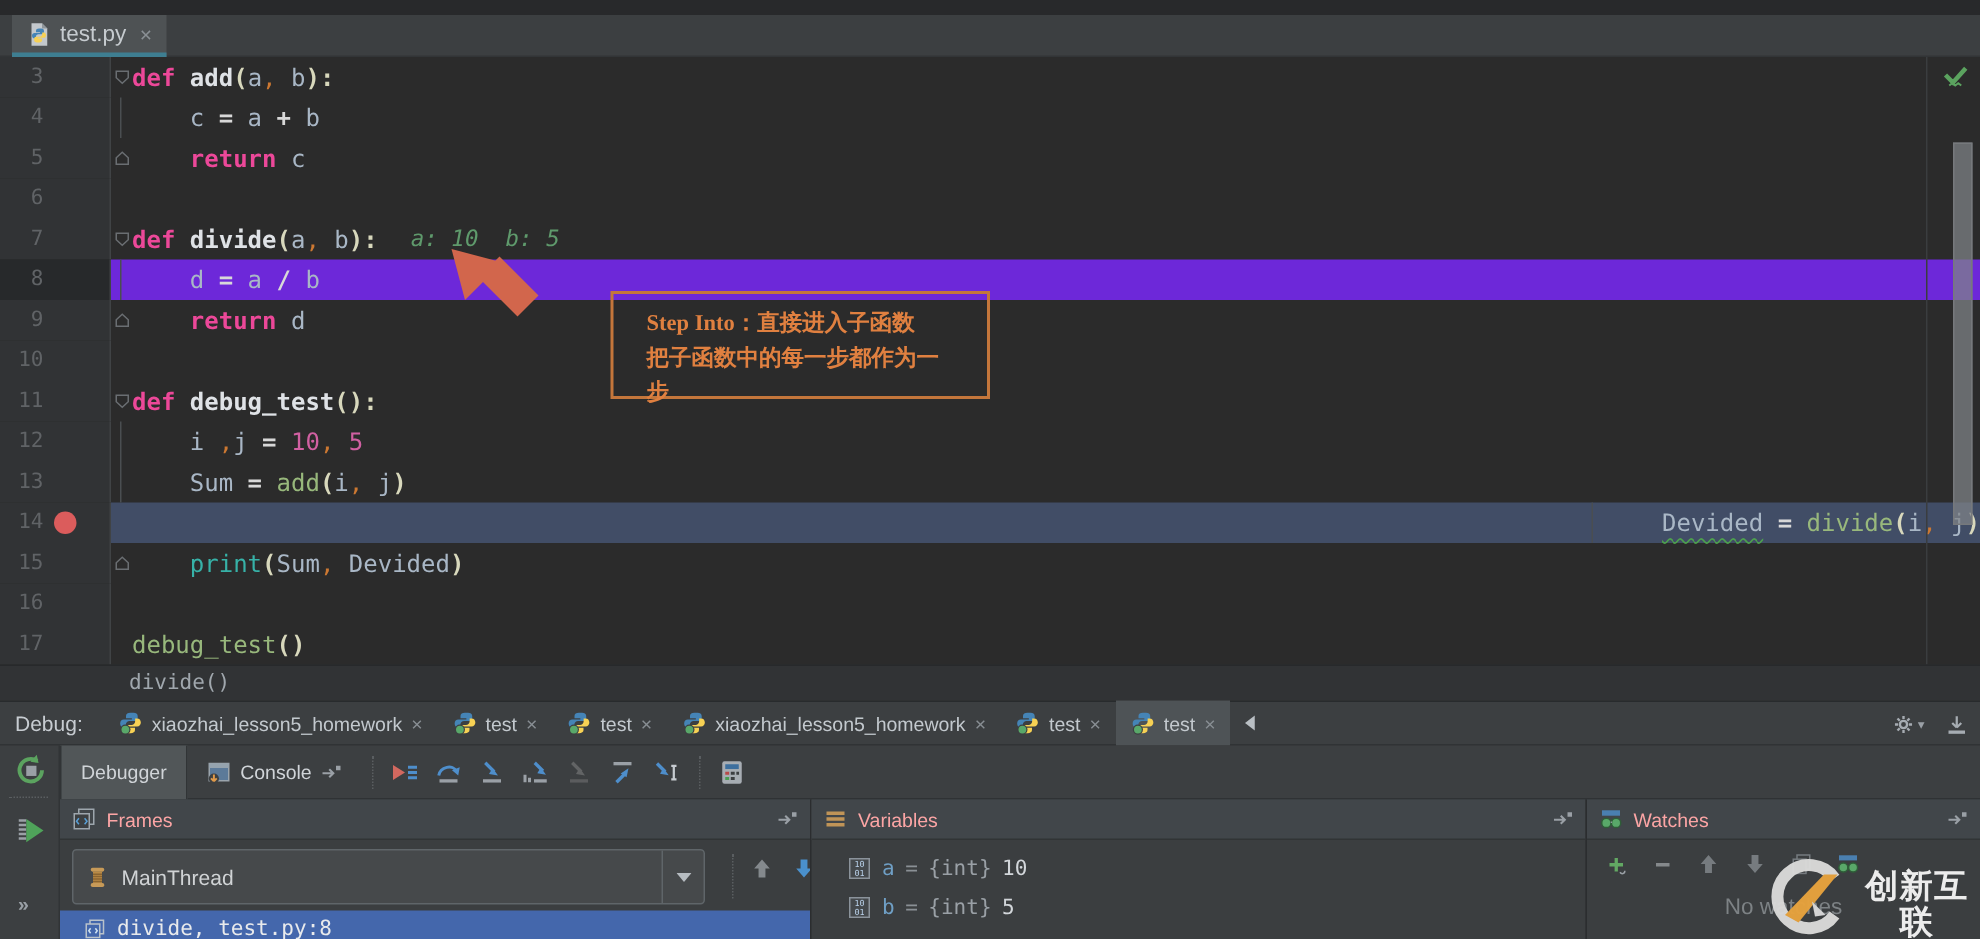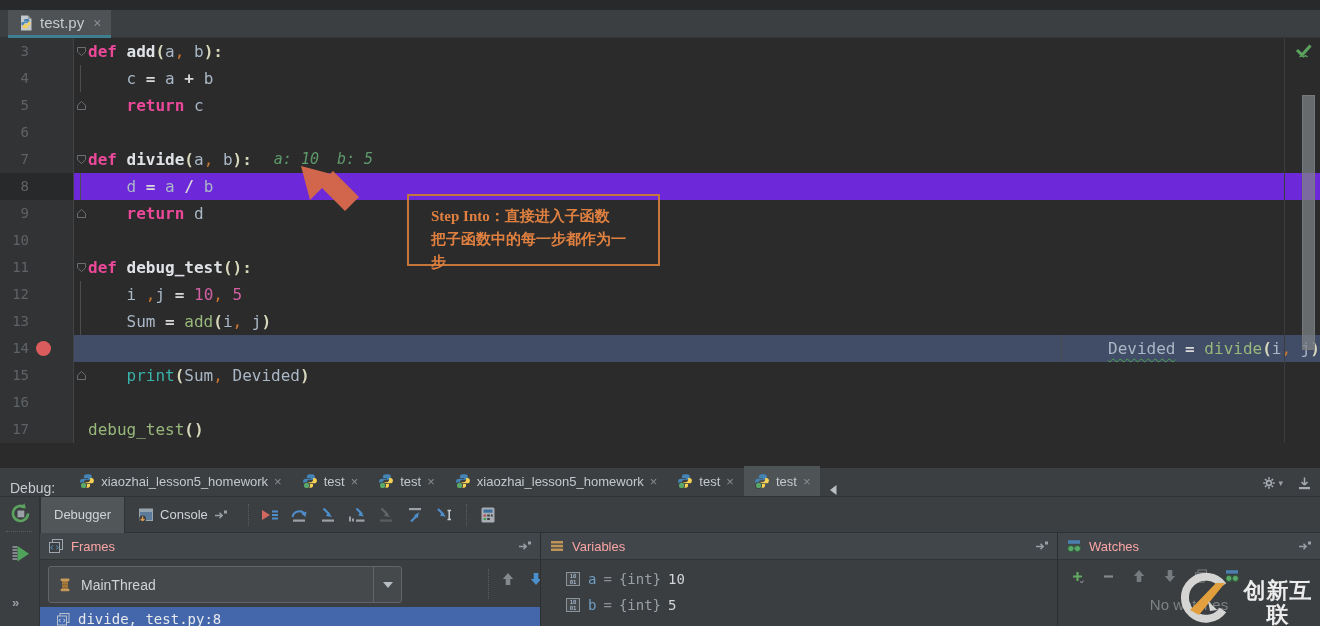--- a/index.html
+++ b/index.html
@@ -53,21 +53,21 @@
             border:2px solid #c4763b;color:#e08040;font-weight:bold;font-size:15px;line-height:23px;
             padding:9px 22px;font-family:"Liberation Serif",serif;}
 
   
   .crumb-row{position:absolute;left:0;top:443px;width:1320px;height:24px;background:#313335;
              border-top:1px solid #27292b;color:#a0a7ad;font-family:"DejaVu Sans Mono",monospace;
              font-size:14px;line-height:23px;padding-left:86px;}
 
   
   .dstrip{position:absolute;left:0;top:467px;width:1320px;height:30px;background:#3c3f41;
-          border-top:1px solid #282b2d;border-bottom:1px solid #303335;display:flex;align-items:flex-end;}
+          border-top:1px solid #282b2d;border-bottom:1px solid #303335;display:flex;align-items:center;}
   .dstrip .dbg-label{color:#c7ccd1;font-size:14px;margin:0 14px 0 10px;}
   .dtabs{display:flex;align-items:center;height:30px;}
   .dtab{display:flex;align-items:center;gap:6px;height:30px;padding:0 10px;color:#c3c9ce;font-size:13px;}
   .dtab.sel{background:#4e5356;}
   .dtab .close{color:#888e93;font-size:13px;}
   .tabs-left-arrow{margin-left:8px;display:flex;align-items:center;}
   .dstrip-right{position:absolute;right:8px;top:0;height:30px;display:flex;align-items:center;gap:14px;}
   .gear-wrap{display:flex;align-items:center;color:#9aa0a6;font-size:9px;gap:1px;}
 
   
@@ -89,21 +89,21 @@
 
   
   .panel{position:absolute;top:533px;height:93px;background:#3b3e40;}
   .p-frames{left:40px;width:500px;}
   .p-vars{left:540px;width:517px;border-left:1px solid #2b2d2f;}
   .p-watch{left:1057px;width:263px;border-left:1px solid #2b2d2f;}
   .p-head{height:27px;background:#41464a;border-bottom:1px solid #313435;display:flex;align-items:center;
           gap:7px;padding:0 8px;color:#fca5a5;font-size:13px;}
   .p-head .spacer{flex:1;}
 
-  .combo{position:absolute;left:8px;top:33px;width:354px;height:37px;background:#46494b;
+  .combo{position:absolute;left:8px;top:33px;width:422px;height:37px;background:#46494b;
          border:1px solid #5f6569;border-radius:3px;display:flex;align-items:center;gap:8px;padding-left:8px;}
   .combo .lbl{color:#d0d3d5;font-size:14px;flex:1;}
   .combo .dd{width:28px;height:100%;border-left:1px solid #5f6569;display:flex;align-items:center;justify-content:center;}
   .fnav{position:absolute;top:38px;display:flex;align-items:center;}
   .fnav.up{left:460px;}  .fnav.down{left:488px;}
   .fnav-sep{position:absolute;left:448px;top:36px;height:30px;border-left:1px dotted #5a5e61;}
   .frame-row{position:absolute;left:0;top:74px;width:500px;height:24px;background:#4467ac;display:flex;
              align-items:center;gap:7px;padding-left:16px;color:#e8eaec;
              font-family:"DejaVu Sans Mono",monospace;font-size:14px;}
 
@@ -239,20 +239,23 @@
           <path d="M6 6l34 9-25 25z"></path>
           <path d="M20 29l14-14 26 26-14 14z" transform="translate(4,-4) rotate(0)"></path>
         </g>
       </svg>
     </div>
   <div class="note-box">
     <div>Step Into：直接进入子函数</div>
     <div>把子函数中的每一步都作为一步</div>
   </div>
 
+  <div class="crumb-row">
+    <span>divide()</span>
+  </div>
 
   <div class="dstrip">
     <span class="dbg-label">Debug:</span>
     <div class="dtabs" id="debug-tabs">
         <div class="dtab">
           <span class="icon">
             <svg width="16" height="16" viewBox="0 0 16 16">
               <path fill="#4584b6" d="M7.9 1.2c-1.7 0-2.9.7-2.9 2.1v1.6h3.9v.8H3.6c-1.5 0-2.5 1-2.5 2.6s1 2.7 2.5 2.7h1.3V9.2c0-1.4 1.2-2.5 2.5-2.5h3.3c1.2 0 2.1-.9 2.1-2.1V3.3c0-1.4-1.3-2.1-2.7-2.1z"></path>
               <path fill="#f7d154" d="M8.1 14.8c1.7 0 2.9-.7 2.9-2.1v-1.6H7.1v-.8h5.3c1.5 0 2.5-1 2.5-2.6S13.9 5 12.4 5h-1.3v1.8c0 1.4-1.2 2.5-2.5 2.5H5.3c-1.2 0-2.1.9-2.1 2.1v1.3c0 1.4 1.3 2.1 2.7 2.1z"></path>
               <circle cx="4.6" cy="12.4" r="3.4" fill="#3c3f41"></circle>

